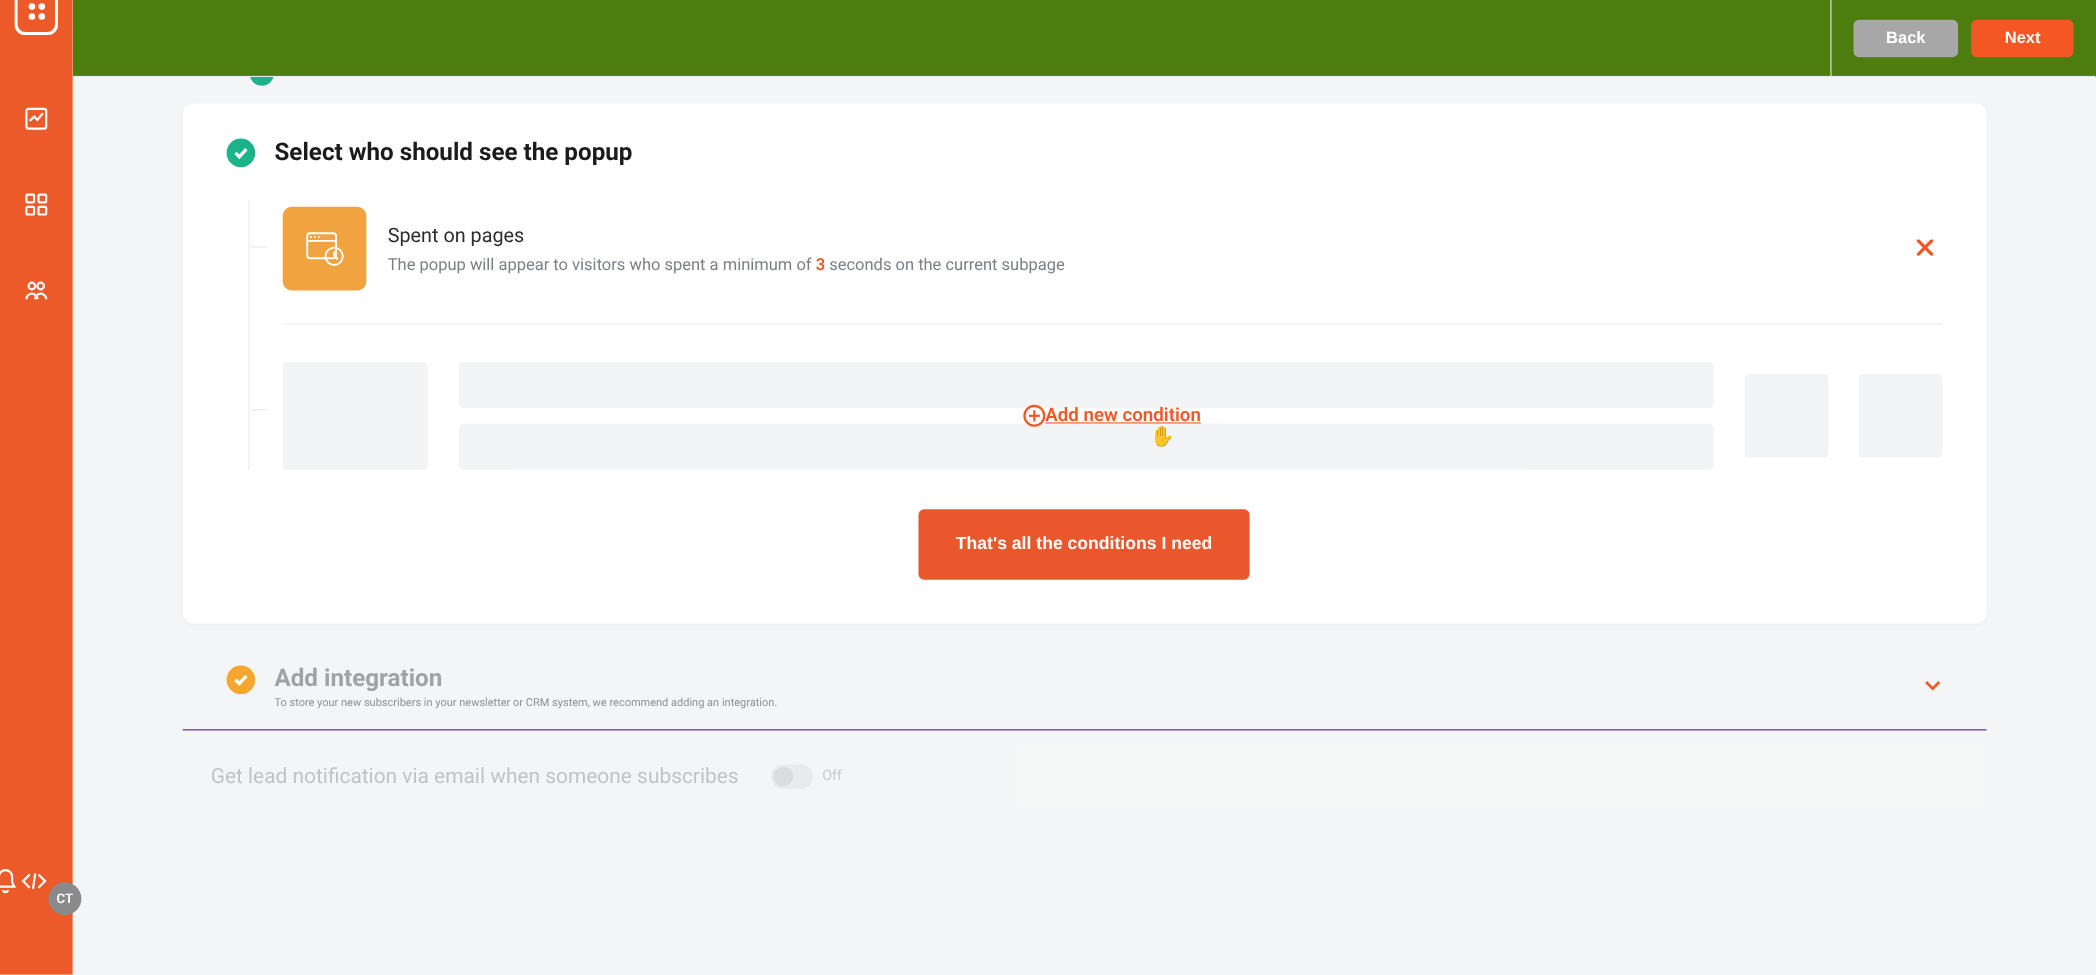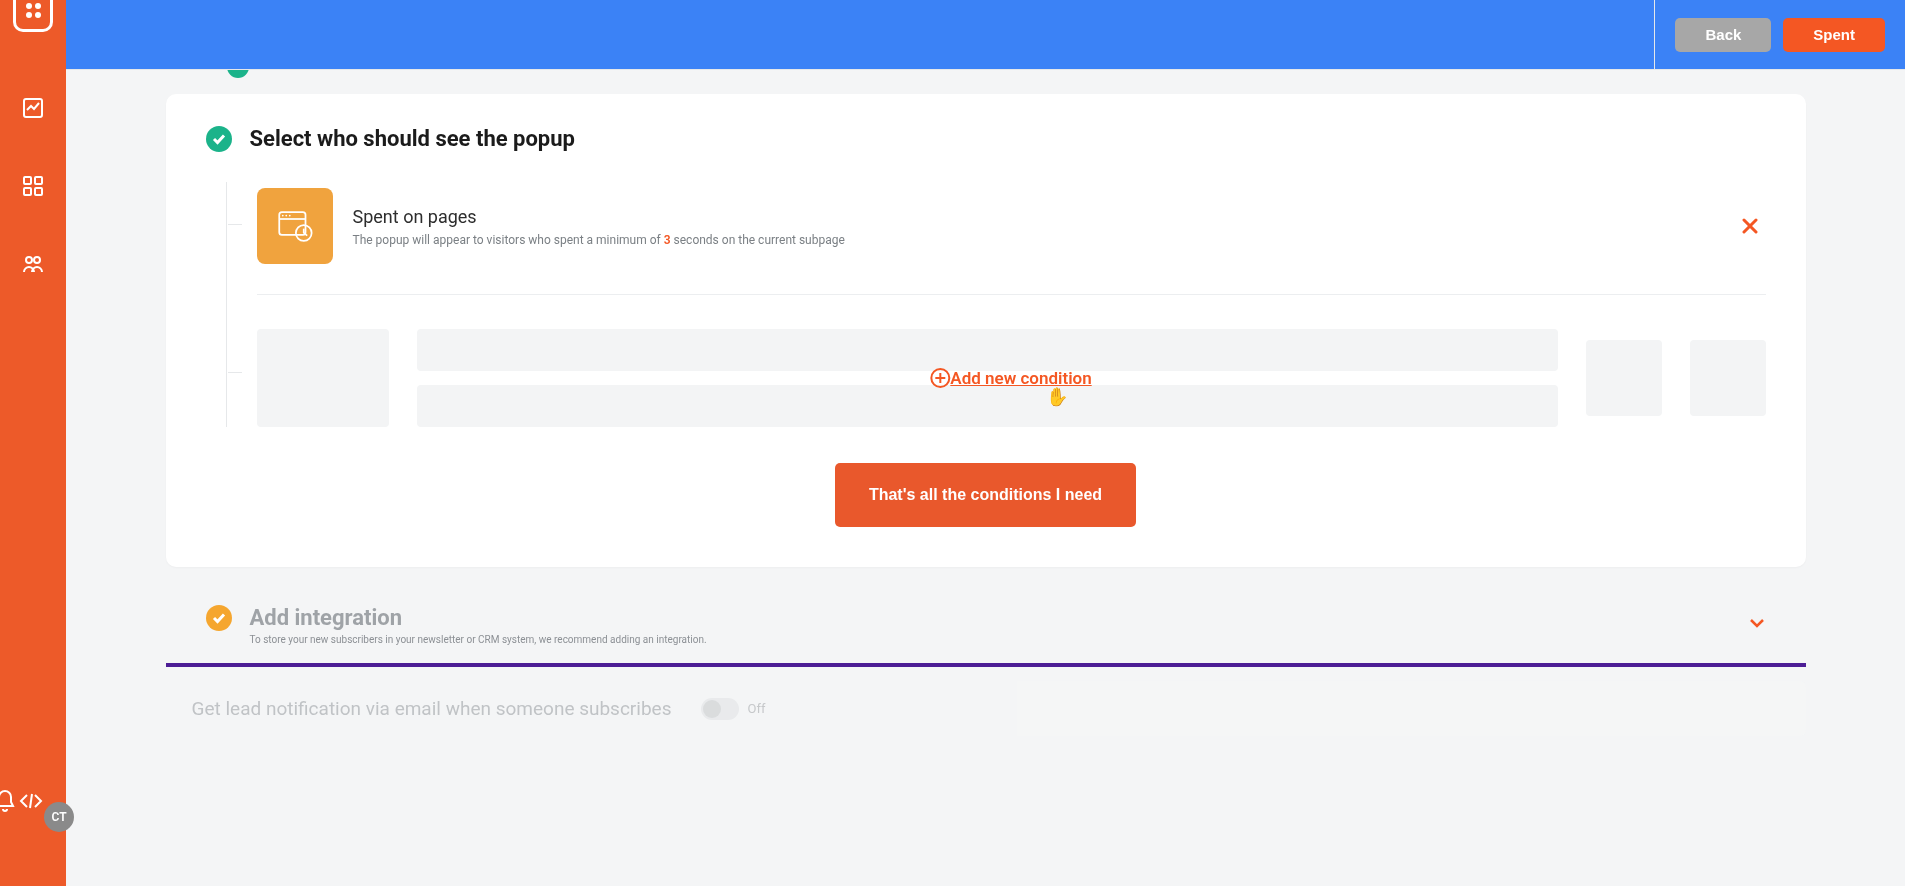--- a/index.html
+++ b/index.html
@@ -60,21 +60,21 @@
     background:#8a8a8a; color:#fff;
     font-size:12px; font-weight:600;
     display:flex; align-items:center; justify-content:center;
     cursor:pointer;
   }
   
   .topbar {
     position: fixed;
     top:0; left:66px; right:0;
     height:70px;
-    background:#3b82f6;
+    background:#4d7c0f;
     border-bottom:1px solid #e6e8ea;
     display:flex;
     justify-content:flex-end;
     align-items:center;
     padding-right: 20px;
     z-index: 50;
   }
   .topbar .sep {
     width:1px; height:70px; background:#e6e8ea;
     margin-right: 20px;
@@ -157,21 +157,21 @@
   }
   .condition-icon {
     width:76px; height:76px; border-radius:8px;
     background:#f0a33e;
     display:flex; align-items:center; justify-content:center;
     flex-shrink:0;
   }
   .condition-icon svg { stroke:#fff; fill:none; stroke-width:2; width:42px; height:42px; }
   .condition-text { flex:1; }
   .condition-title { font-size:18px; font-weight:400; color:#2d2d2d; margin-bottom:6px; }
-  .condition-desc { font-size:12px; color:#7b8085; }
+  .condition-desc { font-size:15px; color:#7b8085; }
   .condition-desc .hl { color:#f45723; font-weight:600; }
   .condition-remove {
     color:#f45723; font-size:22px; font-weight:700;
     cursor:pointer; padding:8px;
   }
   
   .placeholder-row {
     display:flex;
     align-items:stretch;
     gap:28px;
@@ -225,21 +225,21 @@
   .btn-done {
     background:#e9582c; color:#fff;
     border:none; border-radius:5px;
     font-size:16px; font-weight:600;
     height:64px; padding:0 34px;
     cursor:pointer;
   }
   
   .integration {
     padding: 8px 40px 18px 40px;
-    border-bottom:4px solid #4c1d95;
+    border-bottom:1px solid #4c1d95;
     margin-bottom:14px;
     display:flex;
     align-items:flex-start;
     gap:18px;
   }
   .integration .texts { flex:1; }
   .integration-title { font-size:22px; font-weight:700; color:#9fa3a7; margin-bottom:4px; }
   .integration-desc { font-size:10px; color:#8c9095; }
   .integration .chev {
     align-self:center;
@@ -321,21 +321,21 @@
           <line x1="13" y1="5" x2="11" y2="19"></line>
         </svg>
     </div>
     <div class="avatar">CT</div>
   </div>
 </nav>
 
 <header class="topbar">
   <div class="sep"></div>
   <button class="btn btn-back">Back</button>
-  <button class="btn btn-next">Spent</button>
+  <button class="btn btn-next">Next</button>
 </header>
 
 <div class="partial-check"></div>
 
 <main class="content">
   <div class="content-inner">
 
     <section class="section">
       <div class="section-header">
         <div class="check-circle-green">

